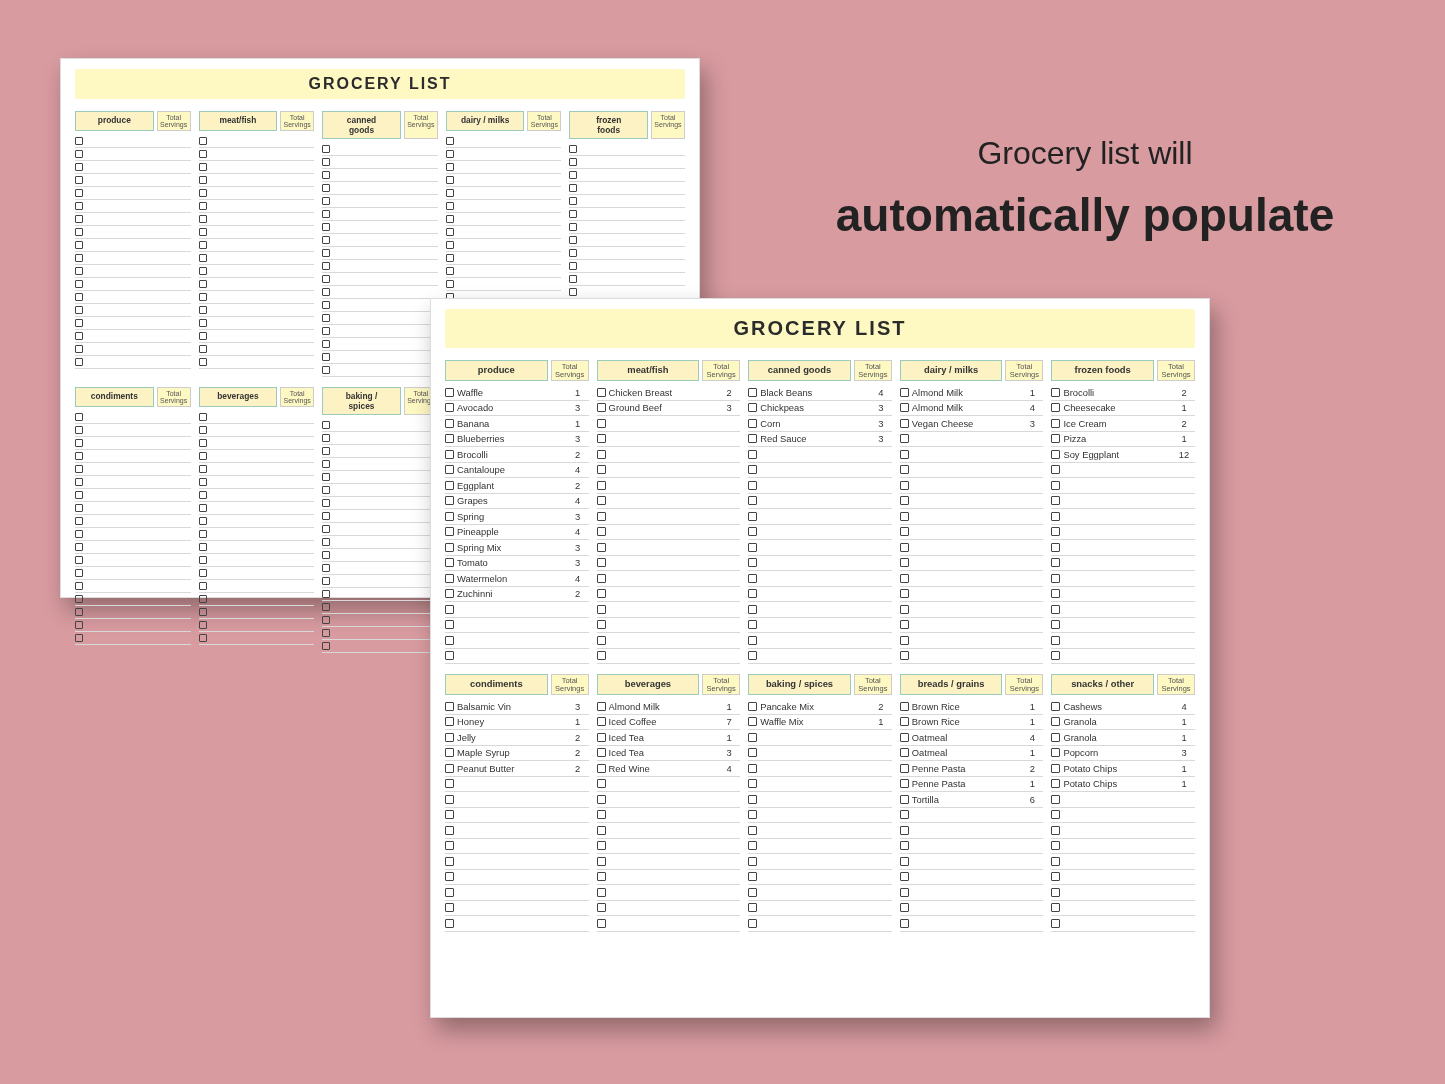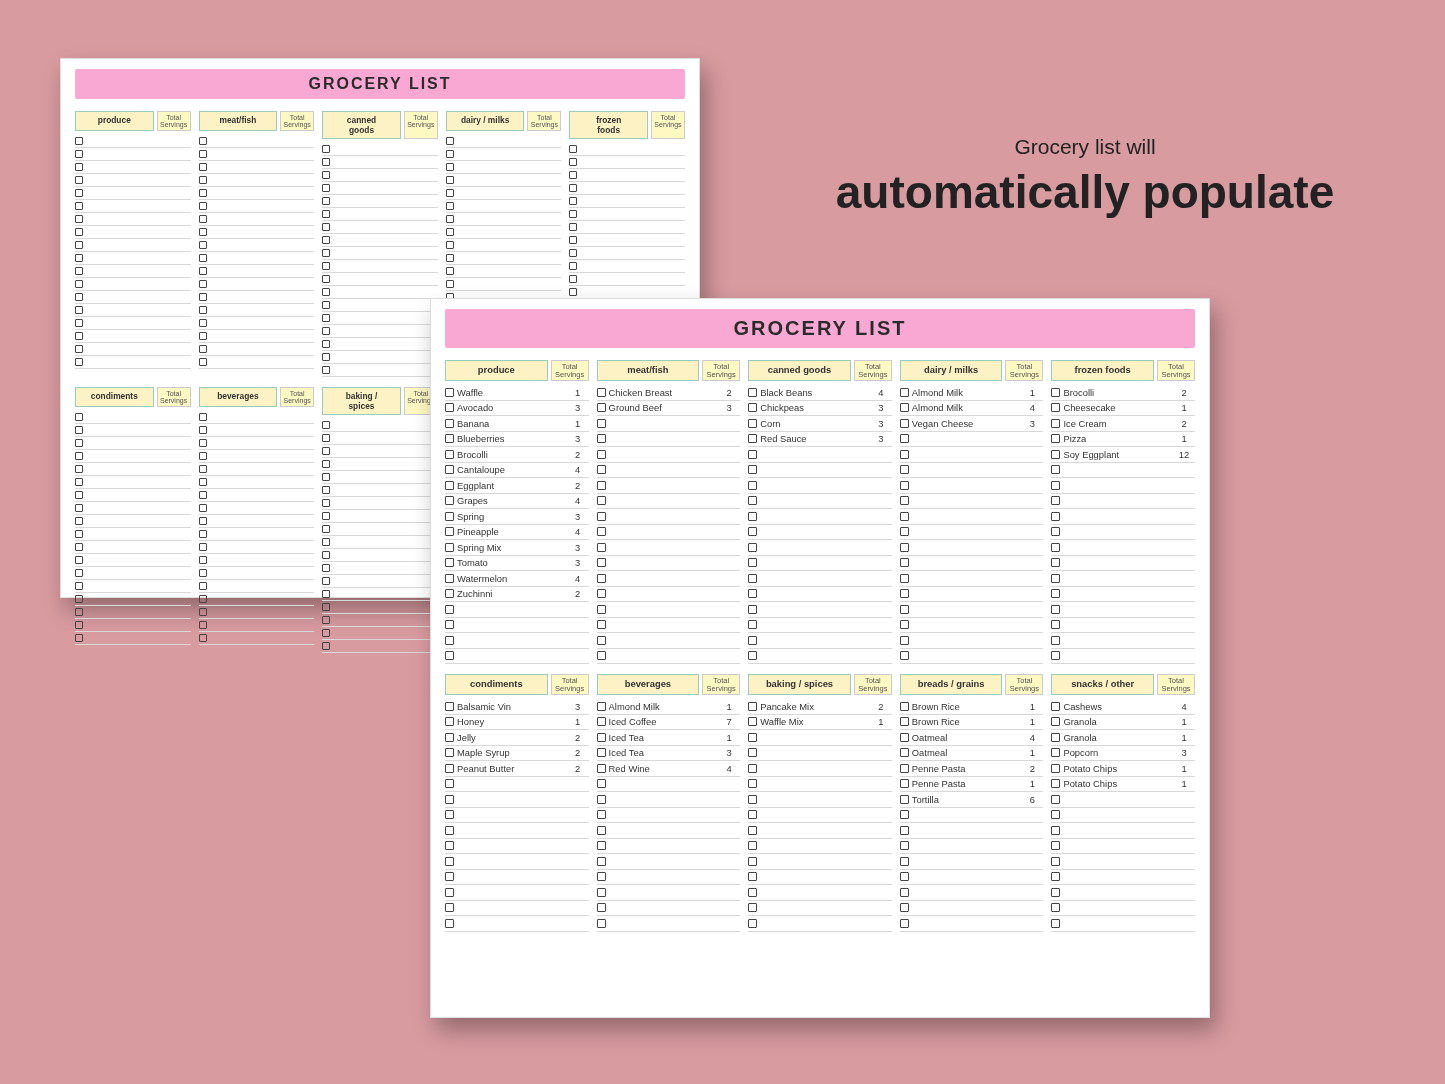--- a/index.html
+++ b/index.html
@@ -13,42 +13,42 @@
   }
   .caption {
     position: absolute;
     top: 135px;
     right: 80px;
     width: 560px;
     text-align: center;
     color: #222;
     font-family: "Helvetica Neue", Arial, sans-serif;
   }
-  .caption .line1 { font-size: 21px; font-weight: 400; margin-bottom: 6px; }
+  .caption .line1 { font-size: 32px; font-weight: 400; margin-bottom: 16px; }
   .caption .line2 { font-size: 46px; font-weight: 700; }
 
   .sheet {
     position: absolute;
     background: #fff;
     border: 1px solid #ddd;
     box-shadow: 6px 12px 22px rgba(0,0,0,0.32);
     padding: 10px 14px 14px 14px;
   }
   .sheet-back {
     top: 58px; left: 60px;
     width: 640px; height: 540px;
     z-index: 1;
   }
   .sheet-front {
     top: 298px; left: 430px;
     width: 780px; height: 720px;
     z-index: 2;
   }
   .title-bar {
-    background: #f9a8d4;
+    background: #fef9c3;
     color: #2b2b2b;
     text-align: center;
     font-weight: 600;
     letter-spacing: 2px;
     border-radius: 2px;
     margin-bottom: 12px;
   }
   .sheet-back .title-bar { font-size: 16px; padding: 6px 0; }
   .sheet-front .title-bar { font-size: 20px; padding: 8px 0; }
 

